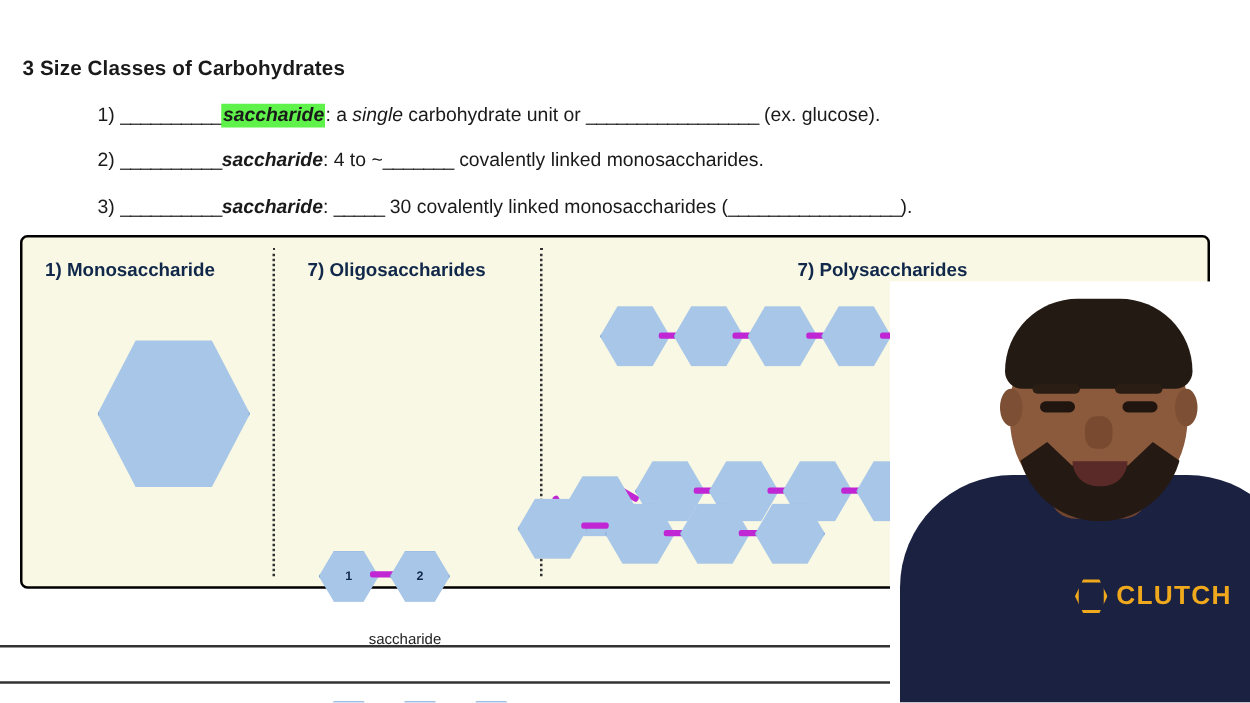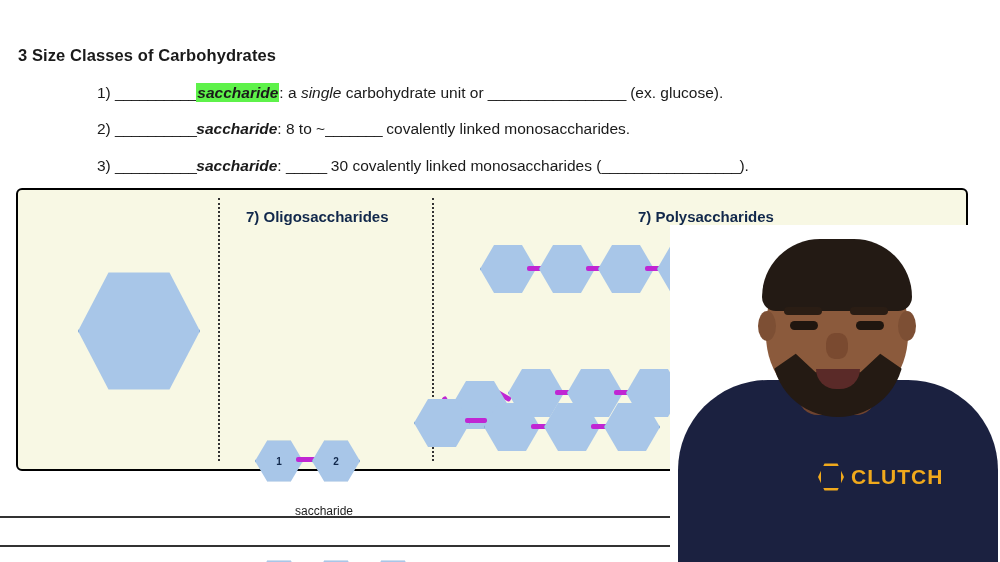--- a/index.html
+++ b/index.html
@@ -25,21 +25,20 @@
     font-weight: bold;
     letter-spacing: 0.1px;
   }
 
   
   .line {
     position: absolute;
     left: 78px;
     font-size: 15.5px;
     white-space: nowrap;
-    margin-left: 19px;
   }
   .line1 { top: 84px; }
   .line2 { top: 120px; }
   .line3 { top: 157px; }
 
   .blank-s { letter-spacing: -0.5px; }
   .sacch {
     font-weight: bold;
     font-style: italic;
   }
@@ -144,21 +143,21 @@
     background: #333;
   }
   .rule1 { top: 516px; }
   .rule2 { top: 545px; }
 
   
   .presenter {
     position: absolute;
     right: 0;
     bottom: 0;
-    width: 330px;
+    width: 288px;
     height: 337px;
     overflow: hidden;
   }
   .p-bg {
     position: absolute;
     inset: 0;
     background: #ffffff;
   }
   .p-body {
     position: absolute;
@@ -261,33 +260,34 @@
 
 <div class="title">3 Size Classes of Carbohydrates</div>
 
 <div class="line line1">
   <span>1)</span>
   <span class="blank-s">__________</span><span class="sacch hl">saccharide</span><span>: a </span><span class="ital">single</span><span> carbohydrate unit or </span><span class="blank-s">_________________</span><span> (ex. glucose).</span>
 </div>
 
 <div class="line line2">
   <span>2)</span>
-  <span class="blank-s">__________</span><span class="sacch">saccharide</span><span>: 8 to ~</span><span class="blank-s">_______</span><span> covalently linked monosaccharides.</span>
+  <span class="blank-s">__________</span><span class="sacch">saccharide</span><span>: 4 to ~</span><span class="blank-s">_______</span><span> covalently linked monosaccharides.</span>
 </div>
 
 <div class="line line3">
   <span>3)</span>
   <span class="blank-s">__________</span><span class="sacch">saccharide</span><span>: </span><span class="blank-s">_____</span><span> 30 covalently linked monosaccharides (</span><span class="blank-s">_________________</span><span>).</span>
 </div>
 
 <div class="diagram">
 
   <div class="divider div1"></div>
   <div class="divider div2"></div>
 
+  <div class="panel-title pt1">1) Monosaccharide</div>
   <div class="panel-title pt2">7) Oligosaccharides</div>
   <div class="panel-title pt3">7) Polysaccharides</div>
 
   <div class="hex bighex"></div>
 
   <div class="hex smallhex" style="left:237px; top:250px;">1</div>
   <div class="bond" style="left:278px; top:267px; width:22px;"></div>
   <div class="hex smallhex" style="left:294px; top:250px;">2</div>
   <div class="blankline" style="left:232px; top:314px;">
     <span class="underline"></span><span>saccharide</span>

